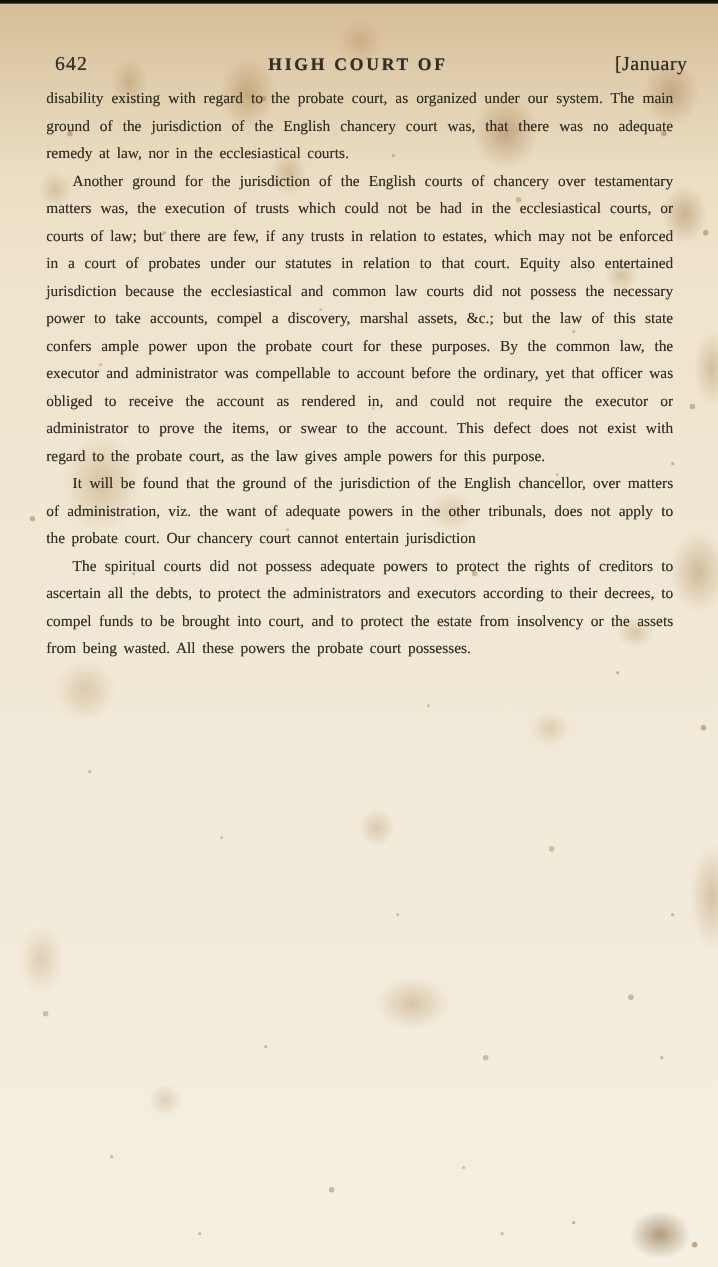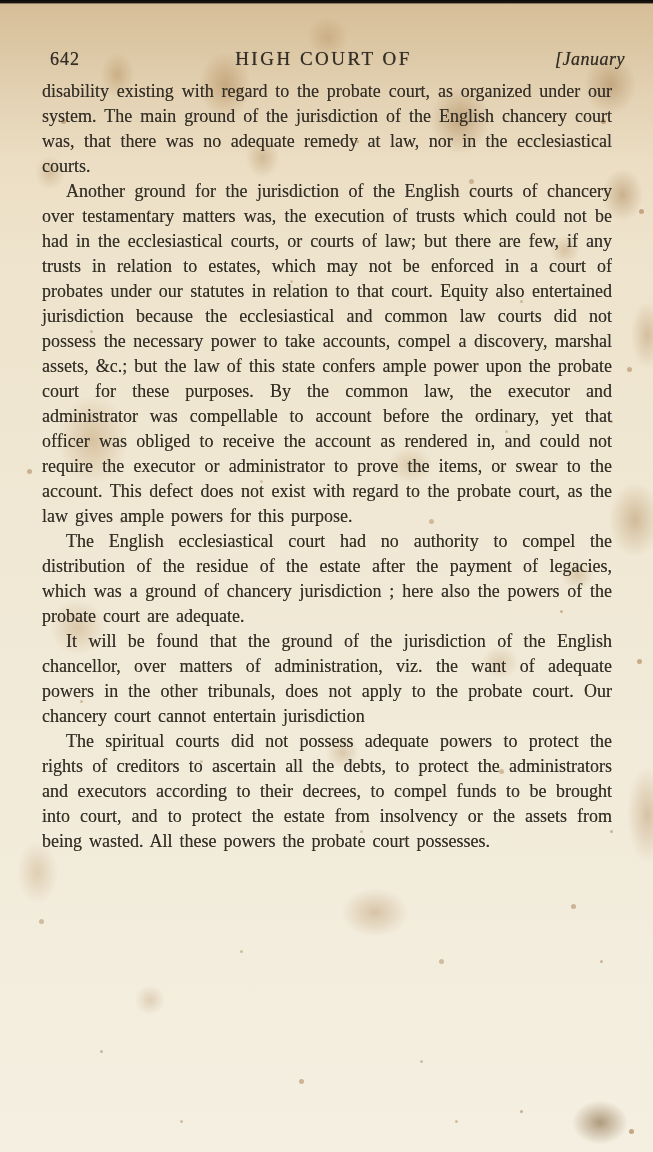--- a/index.html
+++ b/index.html
@@ -84,32 +84,32 @@
       505px 430px 0 0 rgba(146,96,42,.30), 338px 370px 0 0 rgba(146,96,42,.25),
       572px 905px 0 1px rgba(146,96,42,.40), 455px 1120px 0 0 rgba(146,96,42,.35);
   }
   .content{position:relative;z-index:3;}
   .running-head{
     display:flex;justify-content:space-between;align-items:baseline;
     margin:48px 28px 0 50px;
     font-size:19px;
     text-shadow:0 0 .7px rgba(51,46,38,.75);
   }
-  .running-head .title{letter-spacing:2.5px;font-weight:normal;font-size:19px;transform:translateX(6px);}
+  .running-head .title{letter-spacing:2.5px;font-weight:bold;font-size:16px;transform:translateX(6px);}
   .running-head .folio{font-size:18px;letter-spacing:1px;}
-  .running-head .month{font-style:italic;font-size:18px;letter-spacing:.5px;}
+  .running-head .month{font-size:18px;letter-spacing:.5px;}
   .caption{
     margin:24px 0 0 0;text-align:center;
     font-size:13.5px;letter-spacing:.2px;
     text-shadow:0 0 .5px rgba(51,46,38,.6);
   }
   .caption i{font-style:italic;}
   .body-text{
     margin:9px 41px 0 42px;
-    font-size:18px;line-height:25px;
+    font-size:14px;line-height:25px;
     text-align:justify;
     word-spacing:2.5px;
     text-shadow:0 0 .45px rgba(51,46,38,.6);
   }
   .body-text p{margin:0;text-indent:24px;}
   .body-text p.noindent{text-indent:0;}
 </style>
 </head>
 <body>
 
@@ -122,18 +122,17 @@
     <header class="running-head">
       <span class="folio">642</span>
       <span class="title">HIGH COURT OF</span>
       <span class="month">[January</span>
     </header>
 
 
     <main class="body-text">
       <p class="noindent">disability existing with regard to the probate court, as organized under our system.  The main ground of the jurisdiction of the English chancery court was, that there was no adequate remedy at law, nor in the ecclesiastical courts.</p>
       <p>Another ground for the jurisdiction of the English courts of chancery over testamentary matters was, the execution of trusts which could not be had in the ecclesiastical courts, or courts of law; but there are few, if any trusts in relation to estates, which may not be enforced in a court of probates under our statutes in relation to that court.  Equity also entertained jurisdiction because the ecclesiastical and common law courts did not possess the necessary power to take accounts, compel a discovery, marshal assets, &amp;c.; but the law of this state confers ample power upon the probate court for these purposes.  By the common law, the executor and administrator was compellable to account before the ordinary, yet that officer was obliged to receive the account as rendered in, and could not require the executor or administrator to prove the items, or swear to the account.  This defect does not exist with regard to the probate court, as the law gives ample powers for this purpose.</p>
-      <p>The English ecclesiastical court had no authority to compel the distribution of the residue of the estate after the payment of legacies, which was a ground of chancery jurisdiction ; here also the powers of the probate court are adequate.</p>
       <p>It will be found that the ground of the jurisdiction of the English chancellor, over matters of administration, viz. the want of adequate powers in the other tribunals, does not apply to the probate court.  Our chancery court cannot entertain jurisdiction</p>
       <p>The spiritual courts did not possess adequate powers to protect the rights of creditors to ascertain all the debts, to protect the administrators and executors according to their decrees, to compel funds to be brought into court, and to protect the estate from insolvency or the assets from being wasted.  All these powers the probate court possesses.</p>
     </main>
   </div>
 </div>
 
 </body></html>

